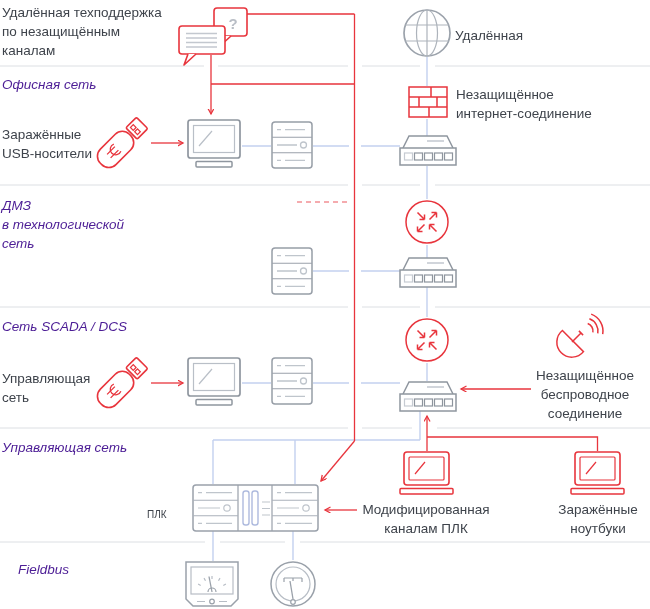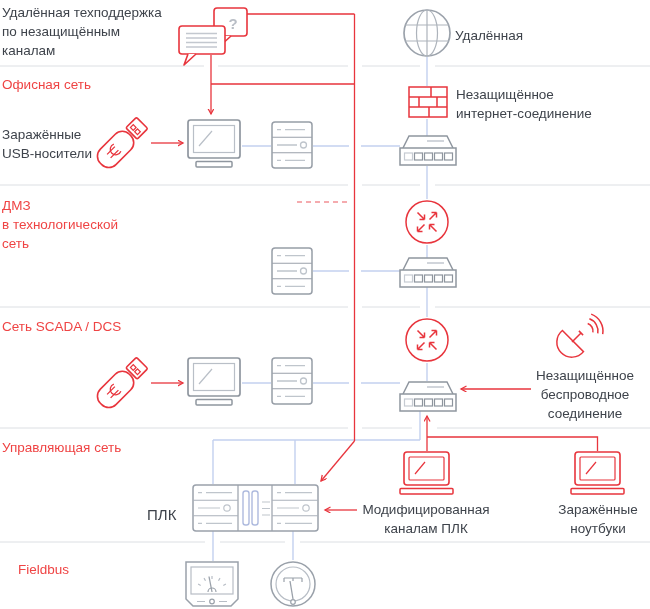--- a/index.html
+++ b/index.html
@@ -1,23 +1,23 @@
 <!DOCTYPE html>
 <html><head>
 <meta charset="utf-8">
 <style>
   html,body{margin:0;padding:0;background:#fff;}
   .canvas{position:relative;width:650px;height:609px;background:#fff;overflow:hidden;
           font-family:"Liberation Sans",sans-serif;}
   .layer{position:absolute;left:0;top:0;}
   .lbl{position:absolute;font-size:13.5px;line-height:19px;color:#3e434b;white-space:pre-line;}
-  .lbl.gray{color:#ef4444;}
+  .lbl.gray{color:#4c1d95;font-style:italic;}
   .lbl.italic{font-style:italic;}
   .lbl.center{text-align:center;}
-  .lbl.big{font-size:15px;}
+  .lbl.big{font-size:10px;}
 </style>
 </head>
 <body>
 
 <div class="canvas">
 
 <svg class="layer" width="650" height="609" viewBox="0 0 650 609">
   <defs>
     <marker id="arr" markerWidth="10" markerHeight="10" refX="5.5" refY="3" orient="auto" markerUnits="userSpaceOnUse">
       <path d="M0,0 L5.5,3 L0,6" fill="none" stroke="#e8353d" stroke-width="1.3"></path>
@@ -232,20 +232,22 @@
 <div class="lbl" style="left:456px;top:85px;width:190px">Незащищённое
 интернет-соединение</div>
 
 <div class="lbl gray" style="left:2px;top:196px;width:160px">ДМЗ
 в технологической
 сеть</div>
 
 
 <div class="lbl gray" style="left:2px;top:317px">Сеть SCADA / DCS</div>
 
+<div class="lbl" style="left:2px;top:369px;width:120px">Управляющая
+сеть</div>
 
 <div class="lbl center" style="left:520px;top:366px;width:130px">Незащищённое
 беспроводное
 соединение</div>
 
 <div class="lbl gray" style="left:2px;top:438px">Управляющая сеть</div>
 
 <div class="lbl big" style="left:147px;top:505px">ПЛК</div>
 
 <div class="lbl center" style="left:352px;top:500px;width:148px">Модифицированная

